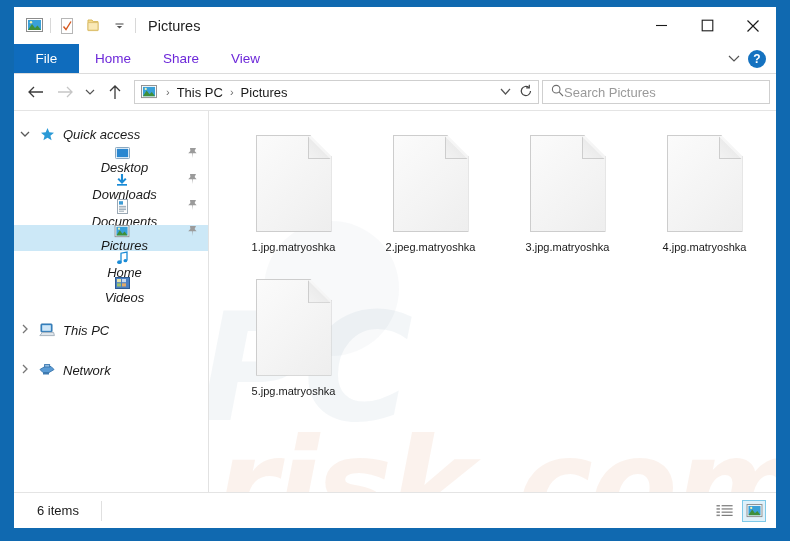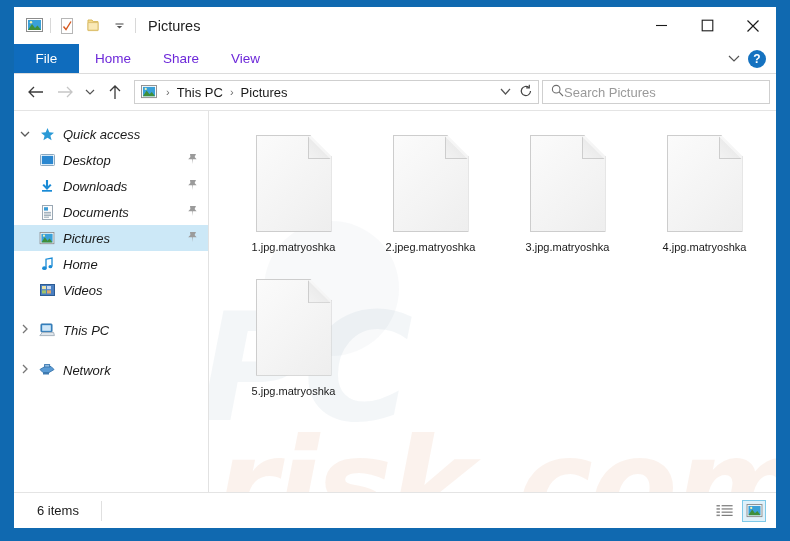--- a/index.html
+++ b/index.html
@@ -128,21 +128,21 @@
     flex: none;
   }
   .nav-ico {
     width: 22px; flex: none;
     display: flex; align-items: center; justify-content: center;
   }
   .nav-label { margin-left: 5px; font-style: italic; }
   .pin {
     position: absolute; right: 10px; color: #9b9b9b; font-size: 12px;
   }
-  .indent { padding-left: 22px; }
+  .indent { padding-left: 22px; flex-direction: column; }
 
   
   .content {
     flex: 1; position: relative; overflow: hidden;
     padding: 18px 0 0 16px;
     background: #fff;
   }
   .filegrid {
     display: flex; flex-wrap: wrap;
     align-content: flex-start;

